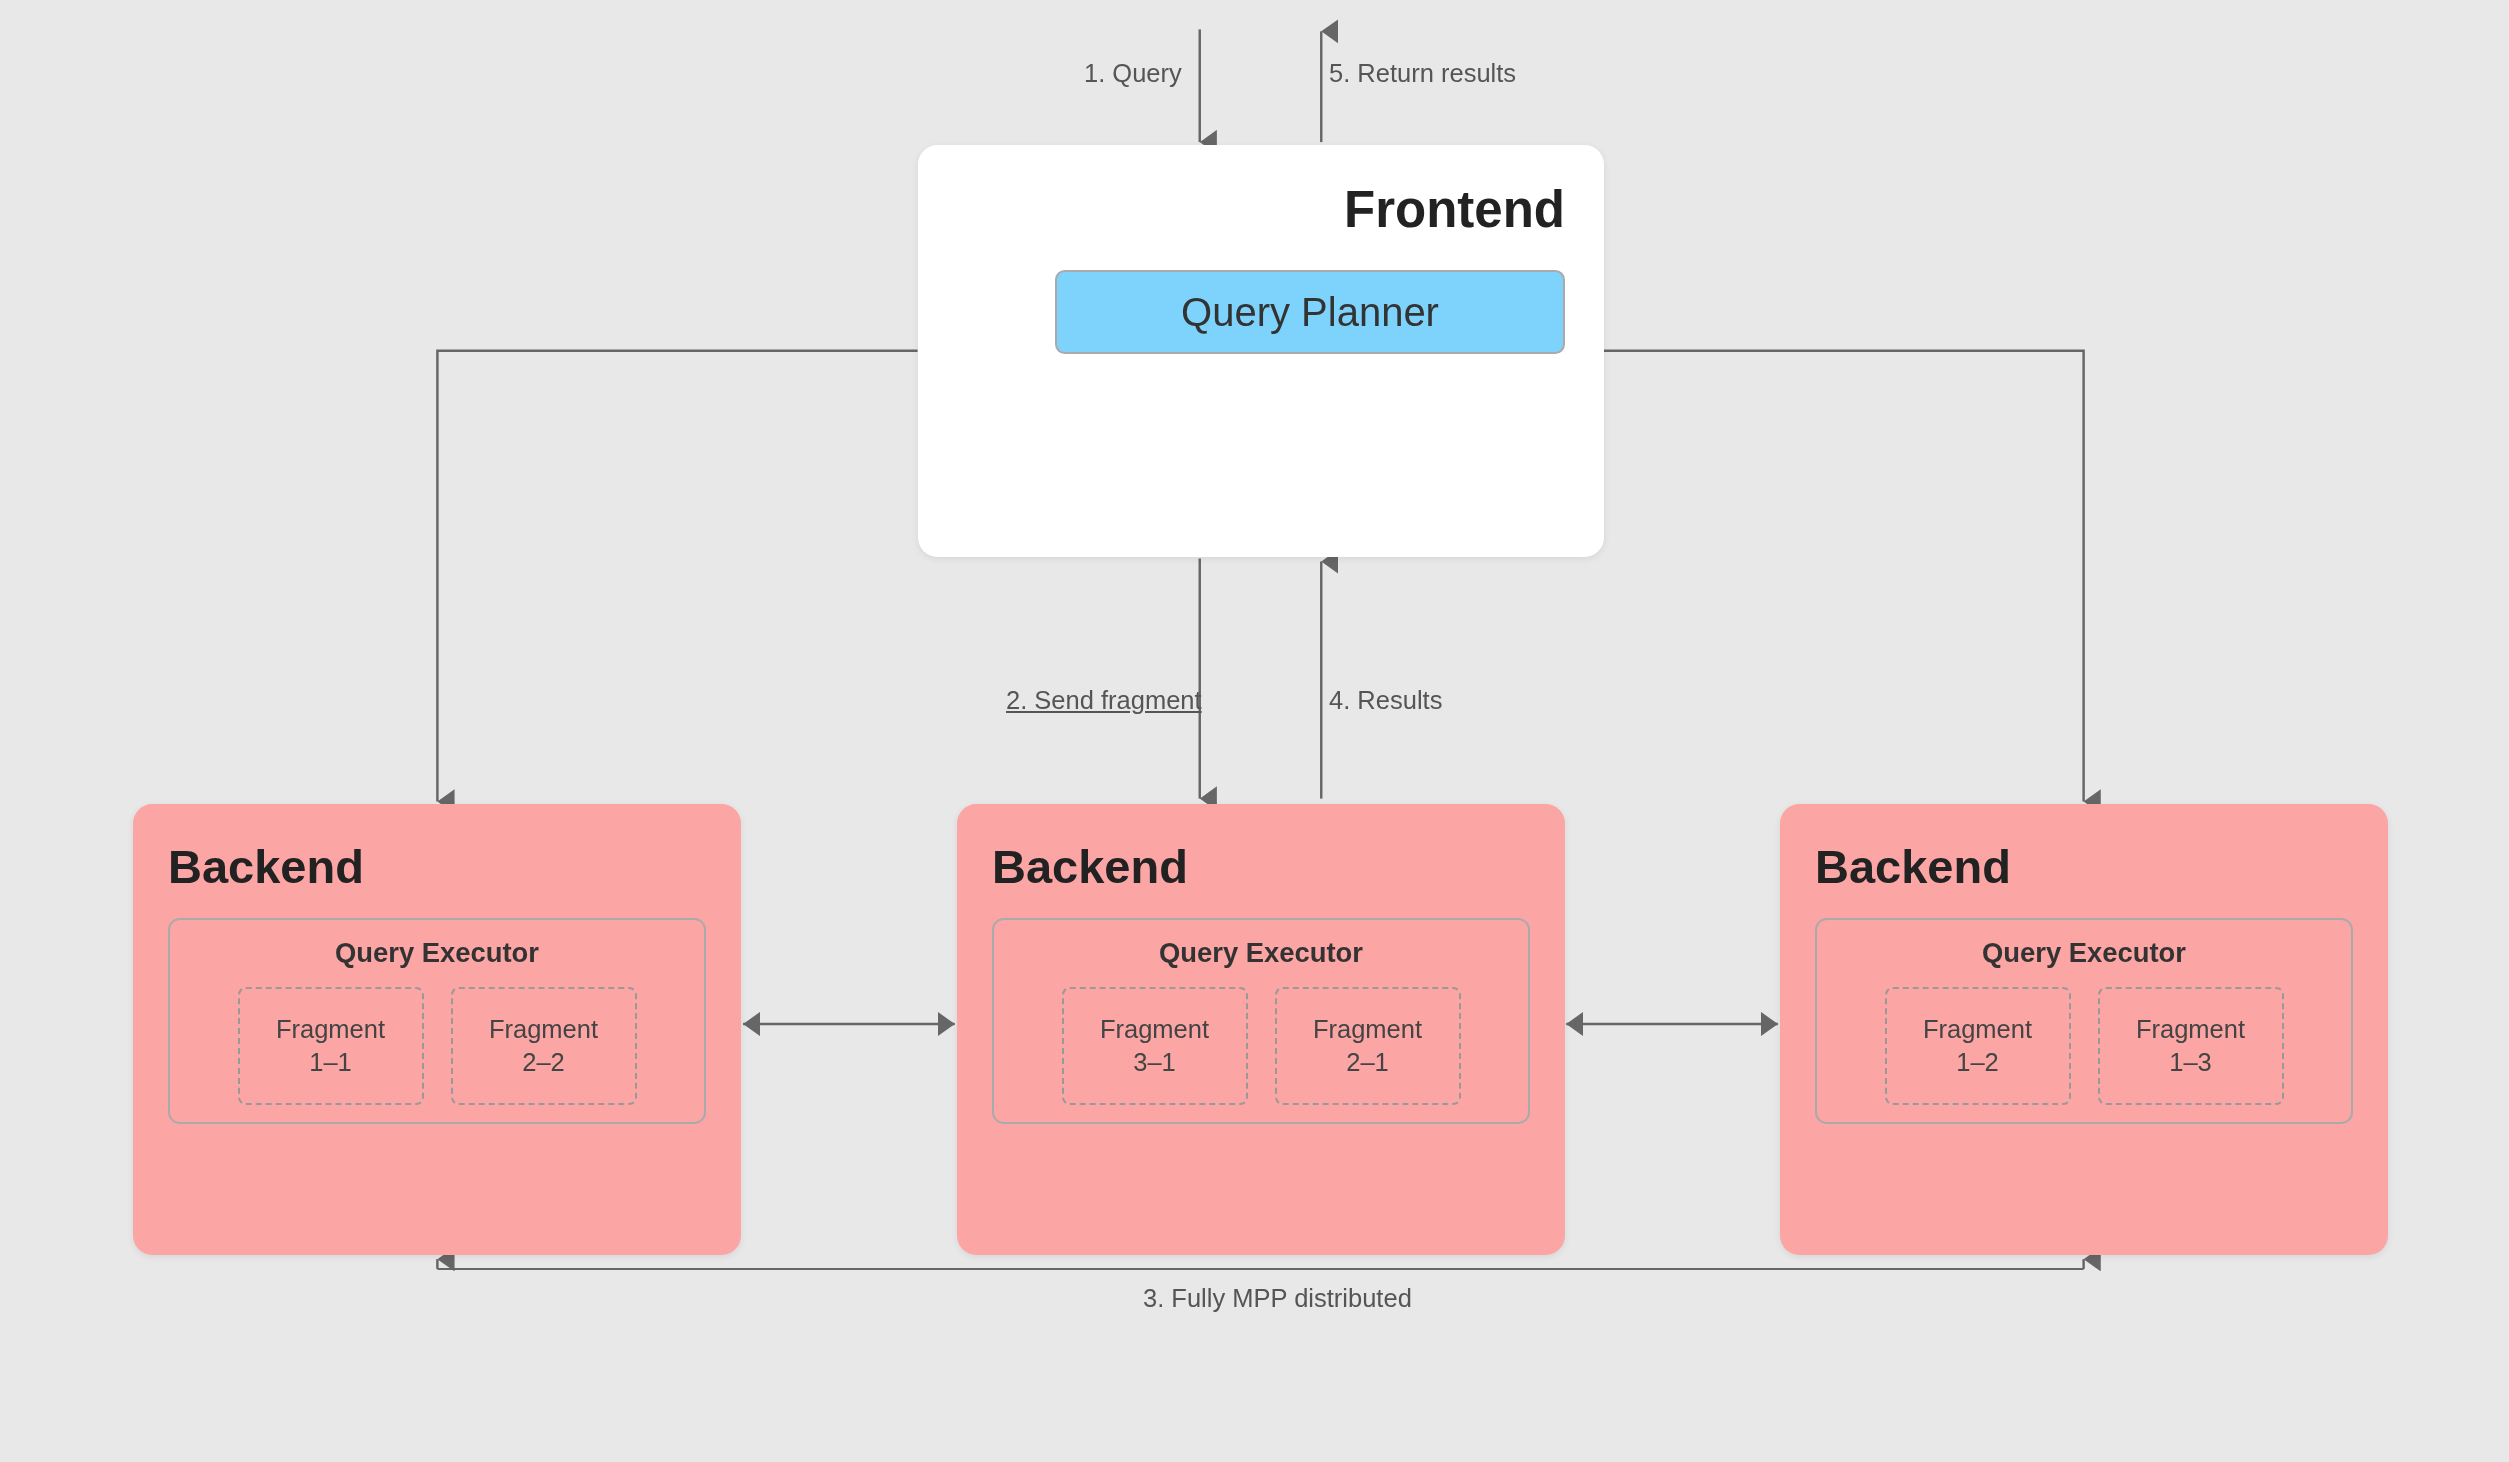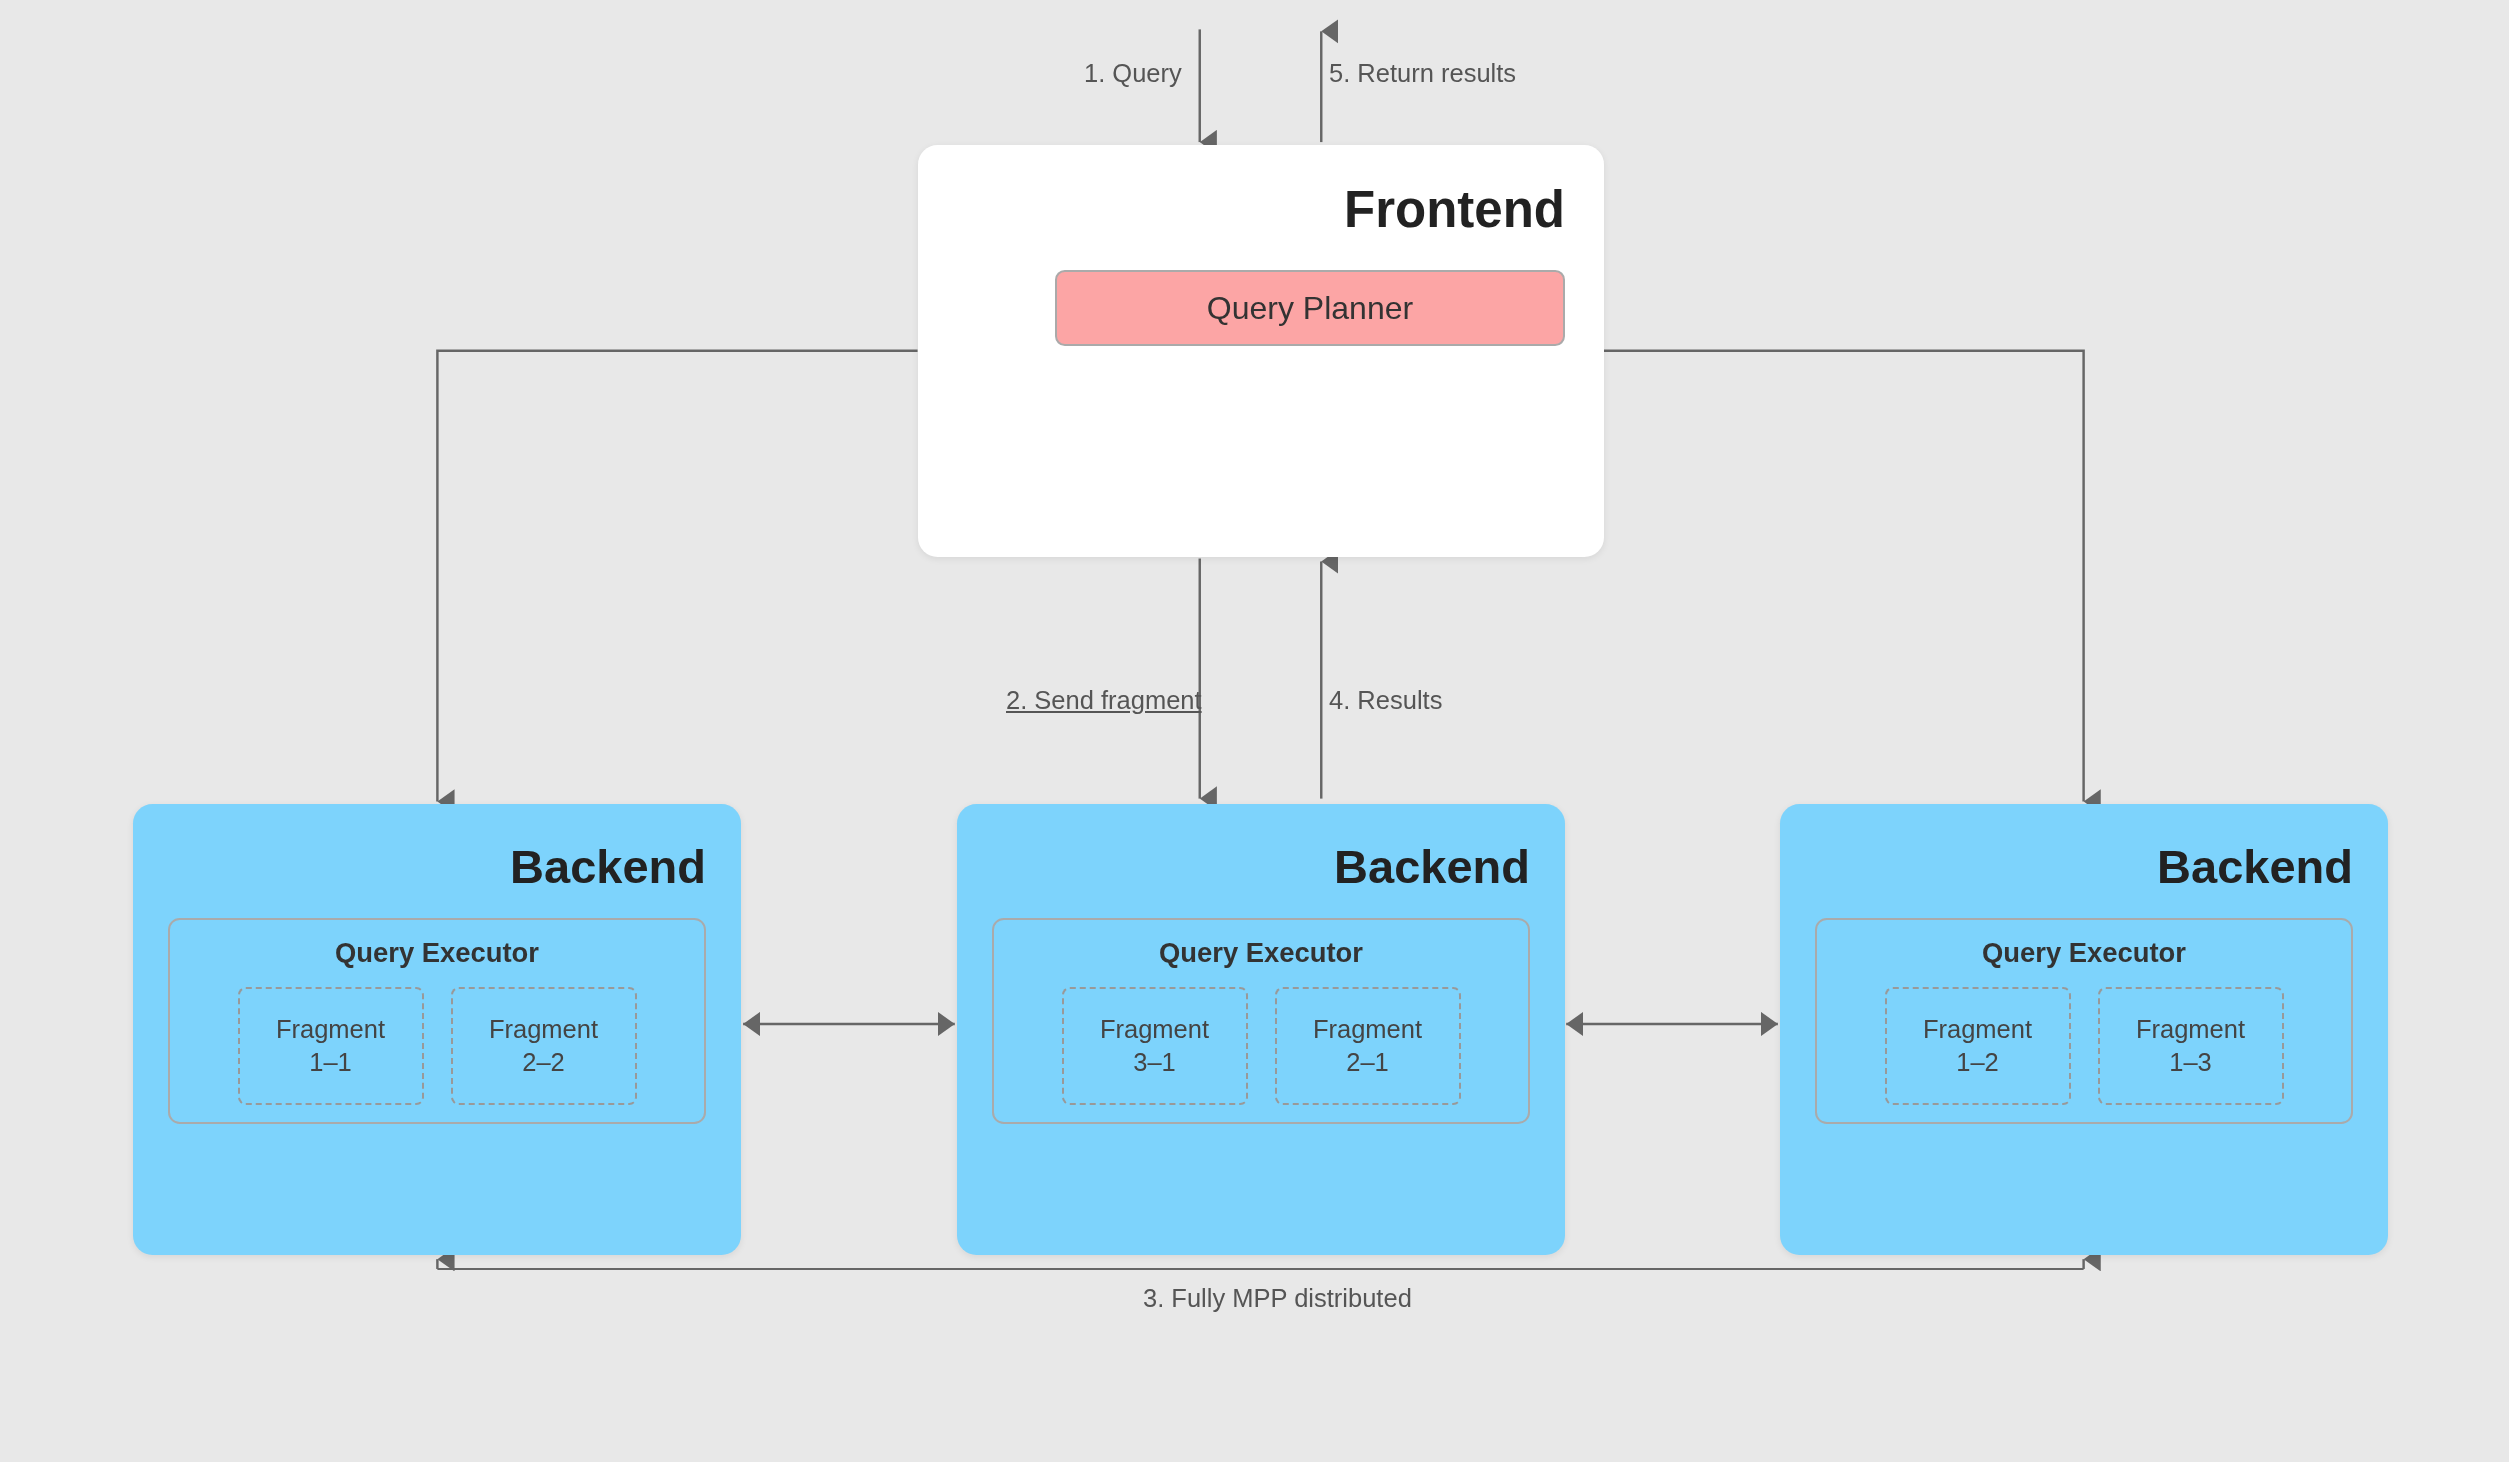--- a/index.html
+++ b/index.html
@@ -48,36 +48,36 @@
       color: #222;
       margin-bottom: 31px;
     }
 
     .inner-box {
       width: 510px;
       border: 2px solid #aaa;
       border-radius: 9.8px;
       text-align: center;
       padding: 17.6px 0;
-      font-size: 32px;
+      font-size: 40px;
       color: #333;
-      background: #fca5a5;
+      background: #7dd3fc;
       margin-bottom: 17.6px;
     }
 
     
     .backend-box {
       position: absolute;
-      background: #7dd3fc;
+      background: #fca5a5;
       border-radius: 19.6px;
       box-shadow: 0 2px 7.8px rgba(0,0,0,0.08);
       padding: 35px 35px 35px 35px;
       display: flex;
       flex-direction: column;
-      align-items: flex-end;
+      align-items: flex-start;
     }
 
     .backend-box.left {
       top: 804px;
       left: 127px;
       width: 608px;
       height: 451px;
     }
 
     .backend-box.center {

